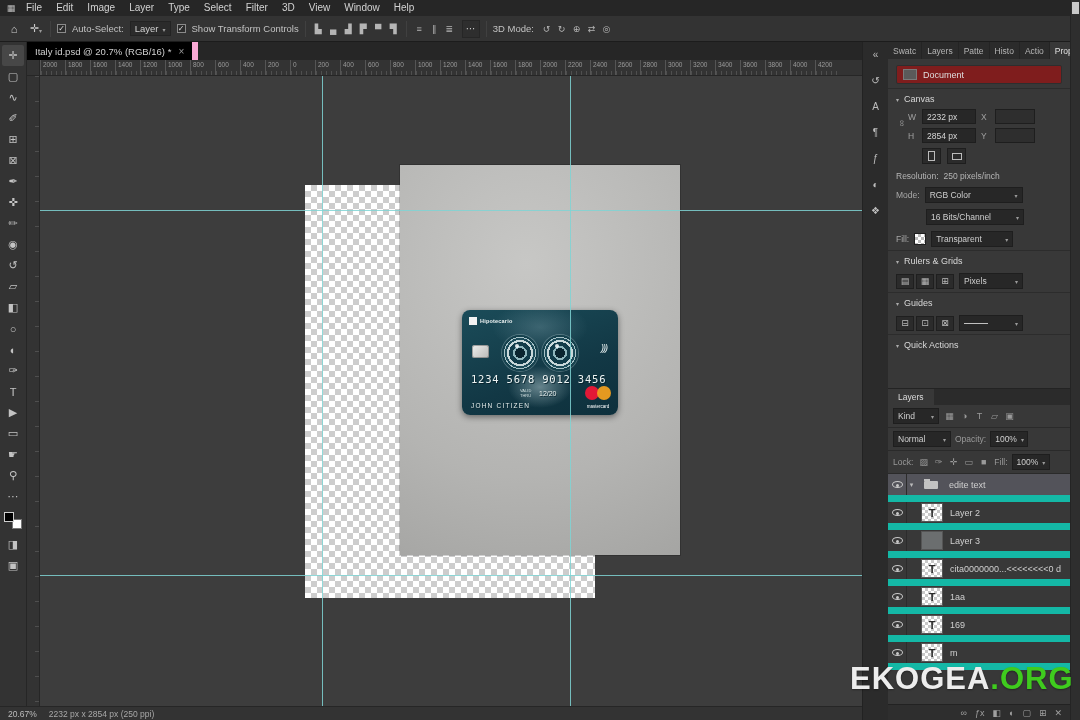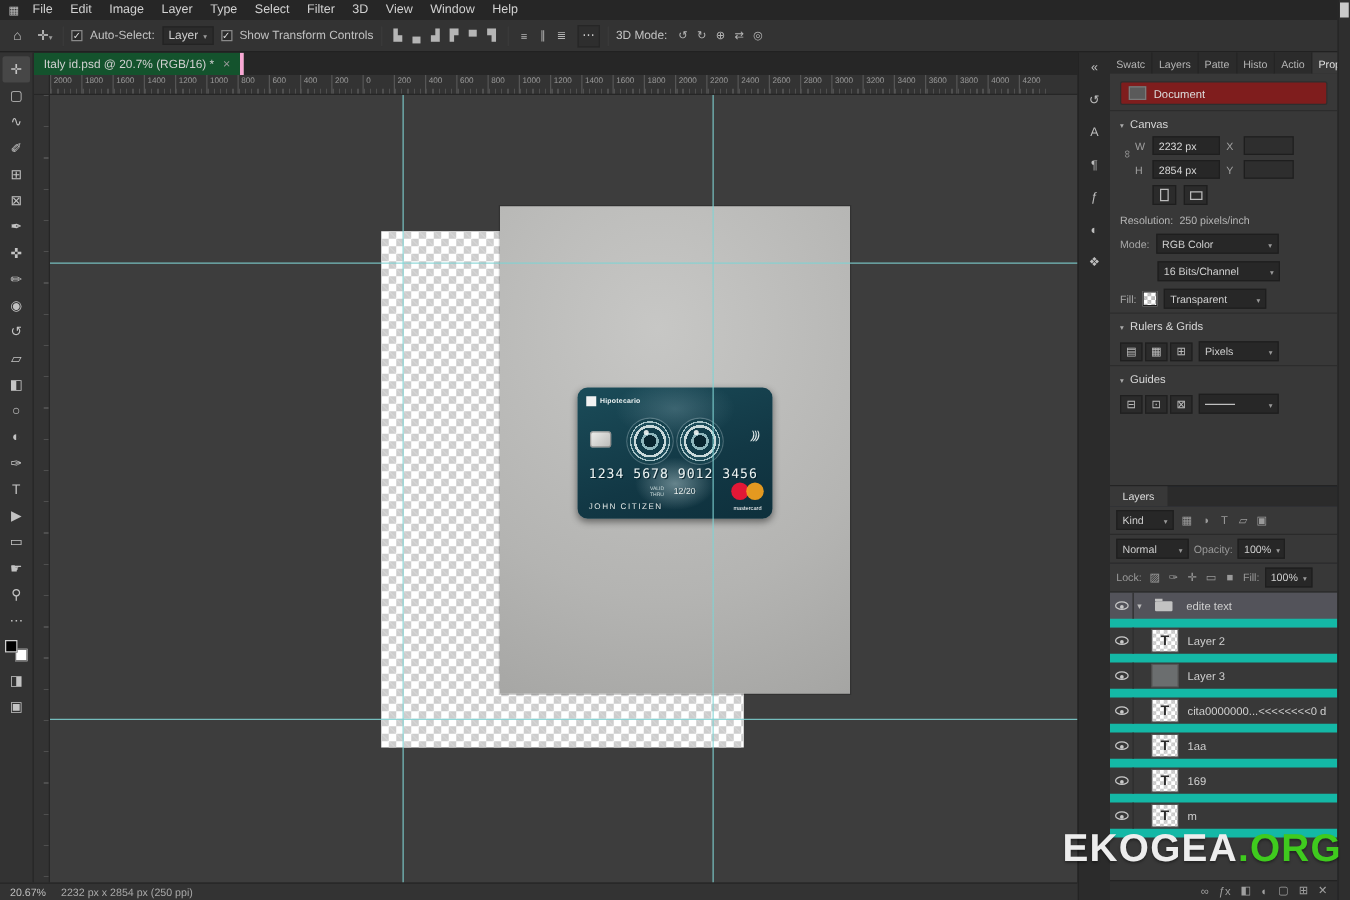--- a/index.html
+++ b/index.html
@@ -40,22 +40,22 @@
   .tool{width:22px;height:21px;display:flex;align-items:center;justify-content:center;
     font-size:11px;color:#c3c3c3;}
   .tool.active{background:#474747;border-radius:2px;}
   .swatches{width:18px;height:17px;position:relative;margin:5px 0;}
   .sw-bg{position:absolute;right:0;bottom:0;width:10px;height:10px;background:#fff;border:1px solid #777;}
   .sw-fg{position:absolute;left:0;top:0;width:10px;height:10px;background:#000;border:1px solid #cfcfcf;}
 
   
   .docarea{position:absolute;left:27px;top:42px;width:835px;bottom:14px;display:flex;flex-direction:column;}
   .tabstrip{height:18px;background:#262626;display:flex;flex:0 0 18px;}
-  .doctab{background:#14532d;padding:0 8px;font-size:9.5px;color:#d0d0d0;display:flex;
-    align-items:center;gap:7px;border-right:3px solid #f9a8d4;}
+  .doctab{background:#000000;padding:0 8px;font-size:9.5px;color:#d0d0d0;display:flex;
+    align-items:center;gap:7px;border-right:6px solid #f9a8d4;}
   .tab-close{color:#9a9a9a;font-size:10px;}
   .rulerrow{height:16px;flex:0 0 16px;display:flex;background:#333;border-bottom:1px solid #262626;}
   .corner{width:13px;background:#333;border-right:1px solid #262626;}
   .hruler{flex:1;display:flex;overflow:hidden;}
   .rlabel{flex:0 0 25px;font-size:6.5px;color:#9a9a9a;border-left:1px solid #555;padding:1px 0 0 2px;
     background:repeating-linear-gradient(90deg,#4f4f4f 0 1px,transparent 1px 5px) left bottom/100% 4px no-repeat;}
   .canvaswrap{flex:1;display:flex;}
   .vruler{width:13px;background:#333 repeating-linear-gradient(180deg,#4f4f4f 0 1px,transparent 1px 25px) right top/4px 100% no-repeat;
     border-right:1px solid #262626;}
   .canvas{flex:1;position:relative;background:#3d3d3d;overflow:hidden;}
@@ -615,20 +615,24 @@
             <span class="mini-sq">
               <span class="g">⊠</span>
             </span>
           </span>
         <span class="dd2 w64">
           <span class="line-sample"></span>
           <span class="caret"></span>
         </span>
       </div>
 
+      <div class="sec-h">
+        <span class="sec-chev"></span>
+        <span>Quick Actions</span>
+      </div>
     </div>
 
     <div class="layers">
       <div class="ltabrow">
         <span class="ltab">Layers</span>
       </div>
       <div class="lfilter">
         <span class="dd2 w46">
           <span>Kind</span>
           <span class="caret"></span>

